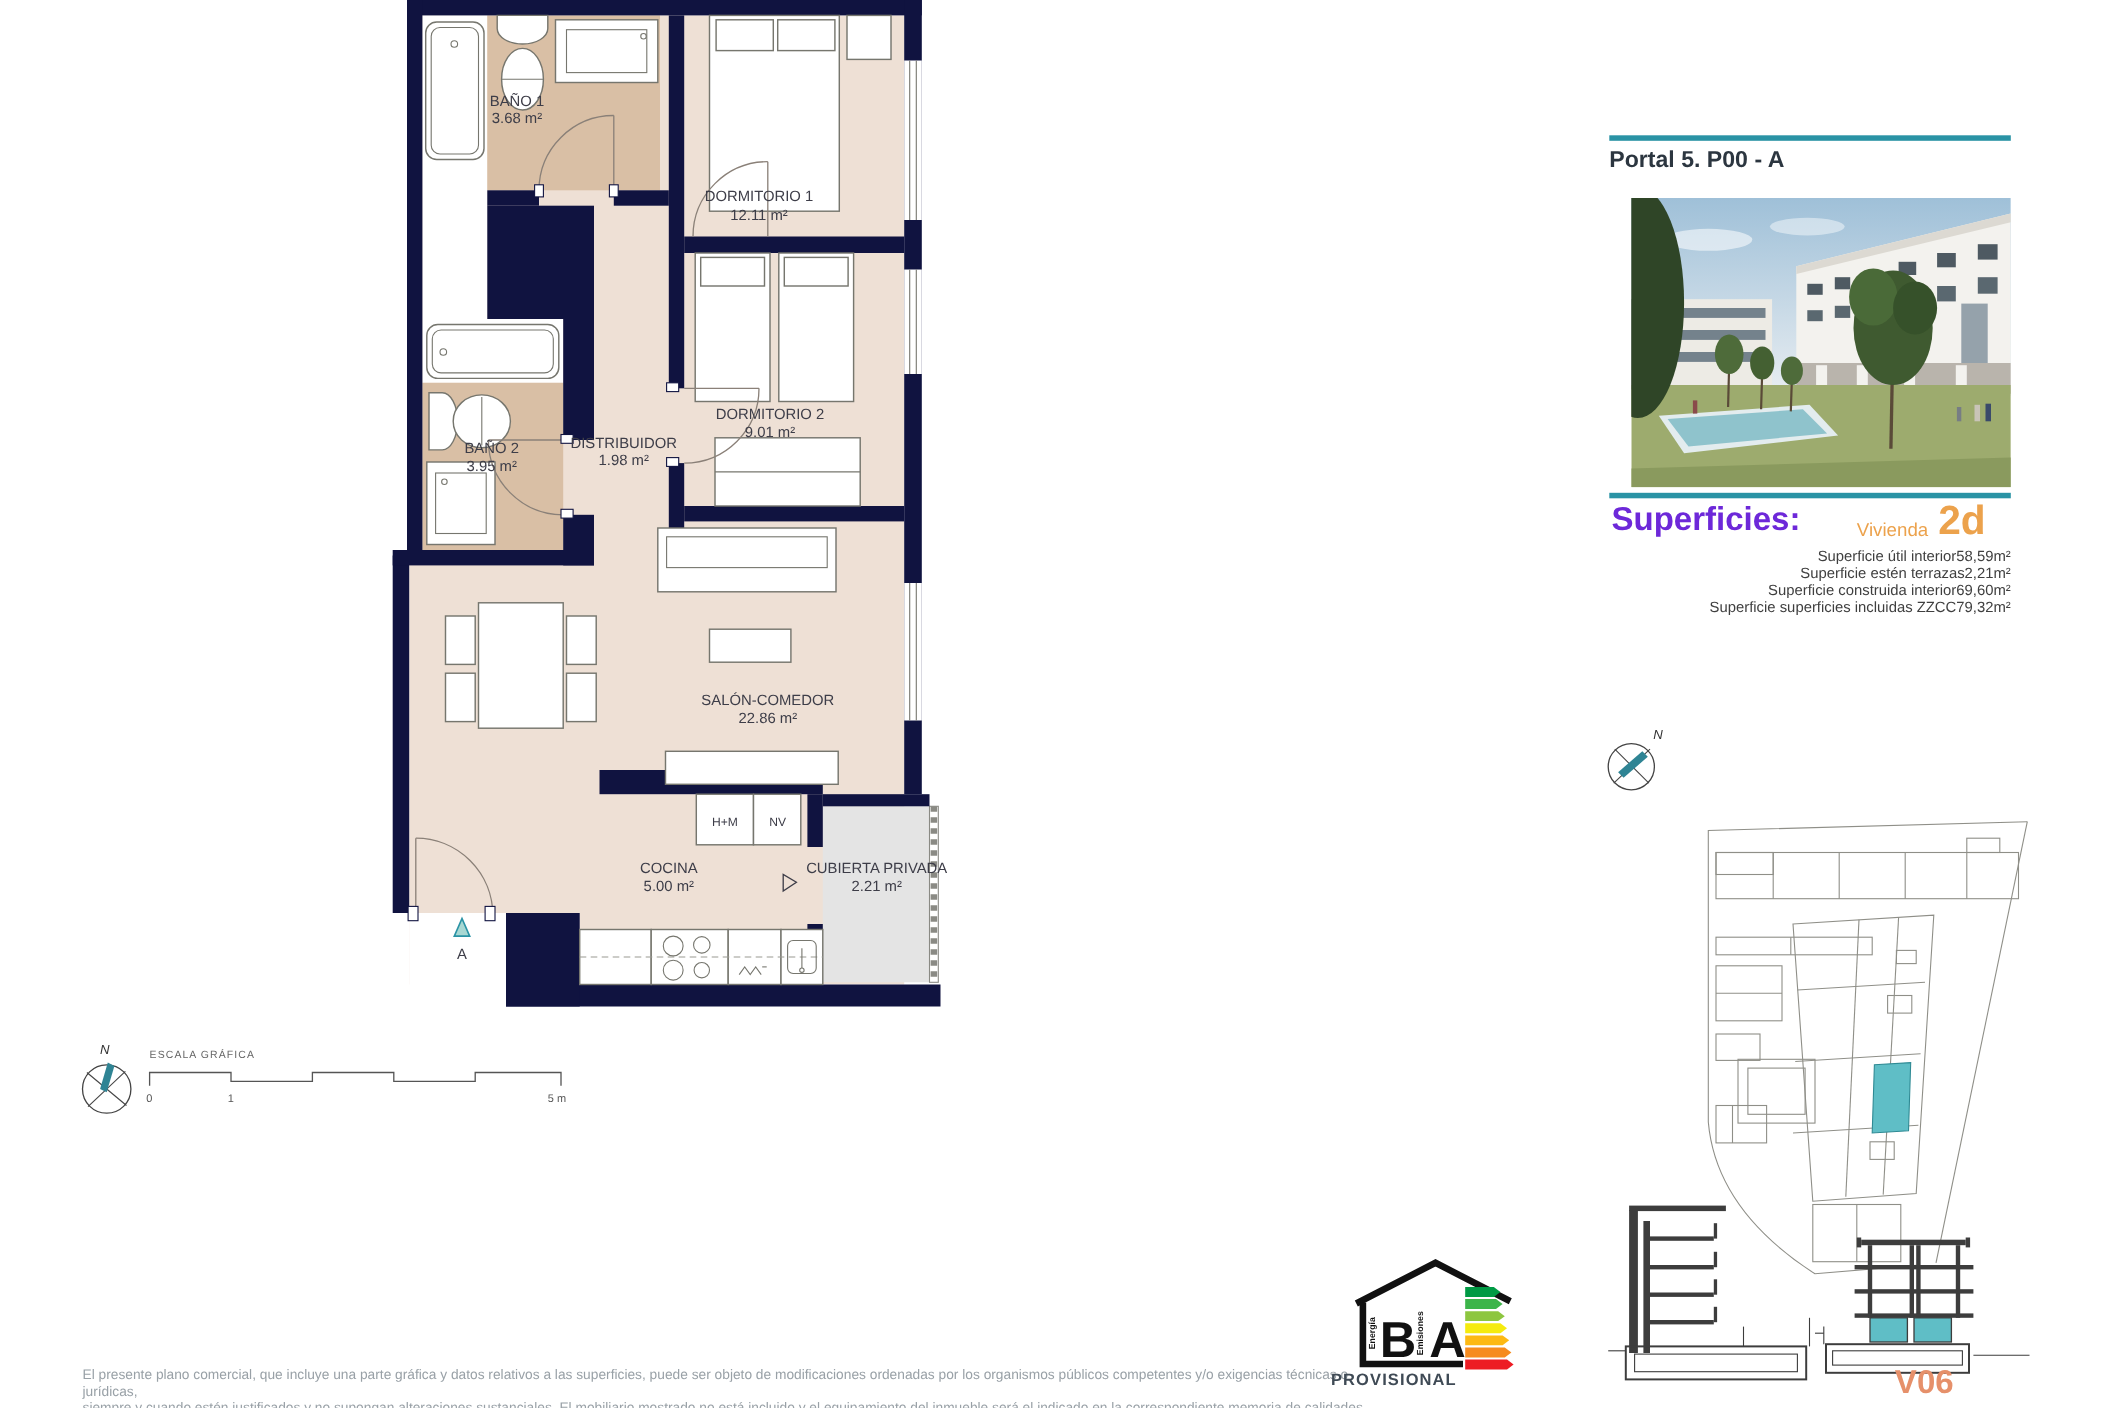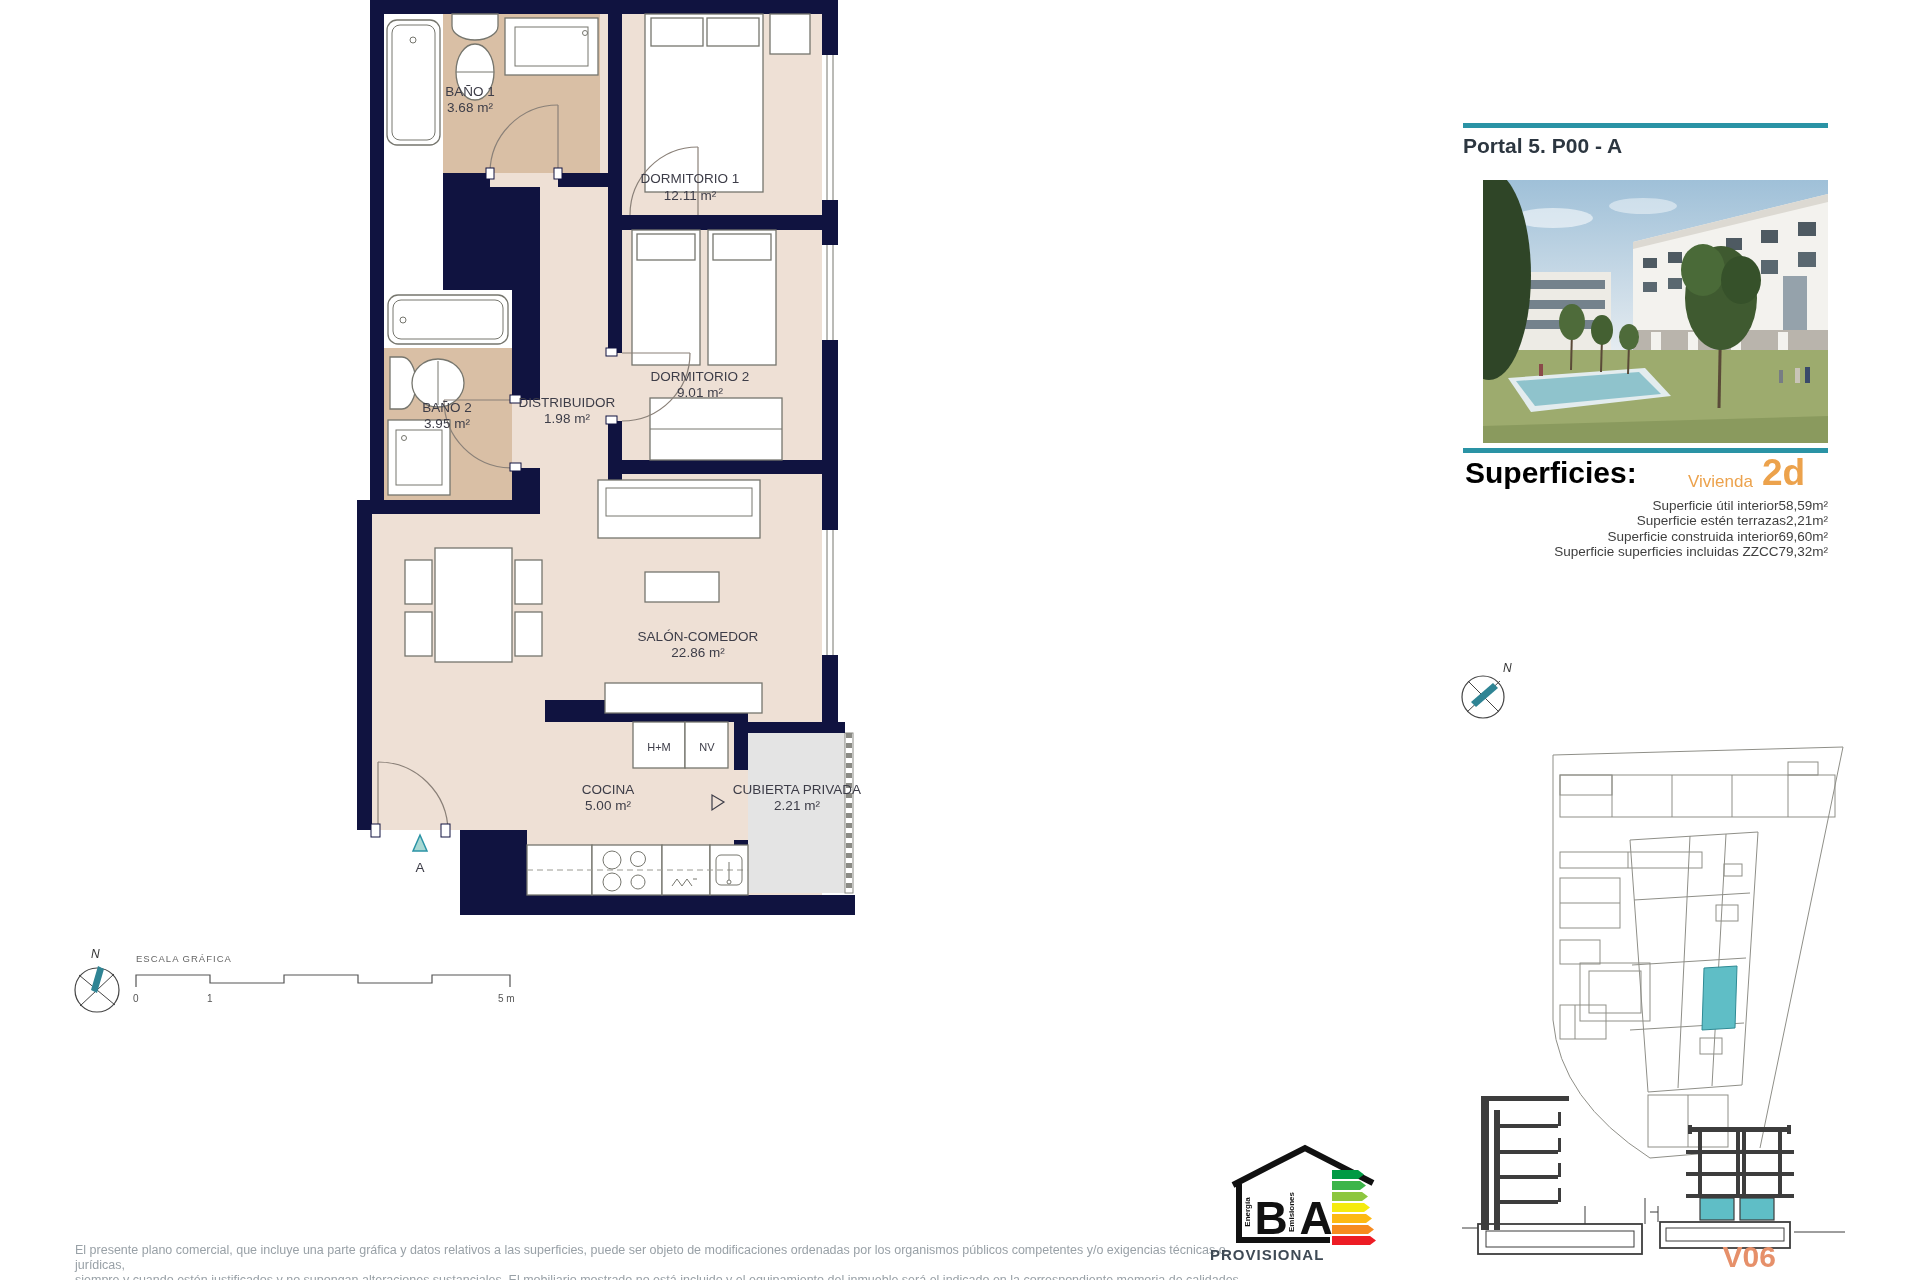--- a/index.html
+++ b/index.html
@@ -15,21 +15,21 @@
   .arc{fill:none;stroke:#8a8078;stroke-width:1.2;}
   .jamb{fill:#ffffff;stroke:#101340;stroke-width:1;}
   .rlbl{font-size:13.5px;fill:#3d3d48;text-anchor:middle;}
   .slbl{font-size:11px;fill:#3d3d48;text-anchor:middle;}
   .site{fill:none;stroke:#8f8f88;stroke-width:1;}
   .sect{fill:#3d3d3d;}
   .sectline{fill:none;stroke:#3d3d3d;stroke-width:1.8;}
   .sectthin{fill:none;stroke:#3d3d3d;stroke-width:1;}
   #portal-title{left:1463px;top:134px;width:365px;text-align:left;font-size:21px;font-weight:bold;color:#2c3640;}
   .tealrule{left:1463px;width:365px;height:5px;background:#2a93a5;}
-  #sup-title{left:1465px;top:456px;font-size:30px;font-weight:bold;color:#000000;}
+  #sup-title{left:1465px;top:456px;font-size:30px;font-weight:bold;color:#6d28d9;}
   #viv-label{left:1688px;top:472px;font-size:17px;color:#eca24c;}
   #viv-code{left:1762px;top:452px;font-size:37px;font-weight:bold;color:#eca24c;}
   .suprow{left:1466px;width:362px;height:15.5px;display:flex;justify-content:flex-end;font-size:13.5px;color:#3f3f3f;}
   #disclaimer{left:75px;top:1243px;width:1170px;font-size:12.5px;line-height:15px;color:#99a1a7;}
   #v06{left:1651px;top:1240px;width:125px;text-align:right;font-size:30px;font-weight:bold;color:#e6906a;}
   #provisional{left:1210px;top:1246px;width:190px;font-size:15px;font-weight:bold;color:#3f4a55;letter-spacing:1px;}
 </style>
 </head>
 <body>
 

